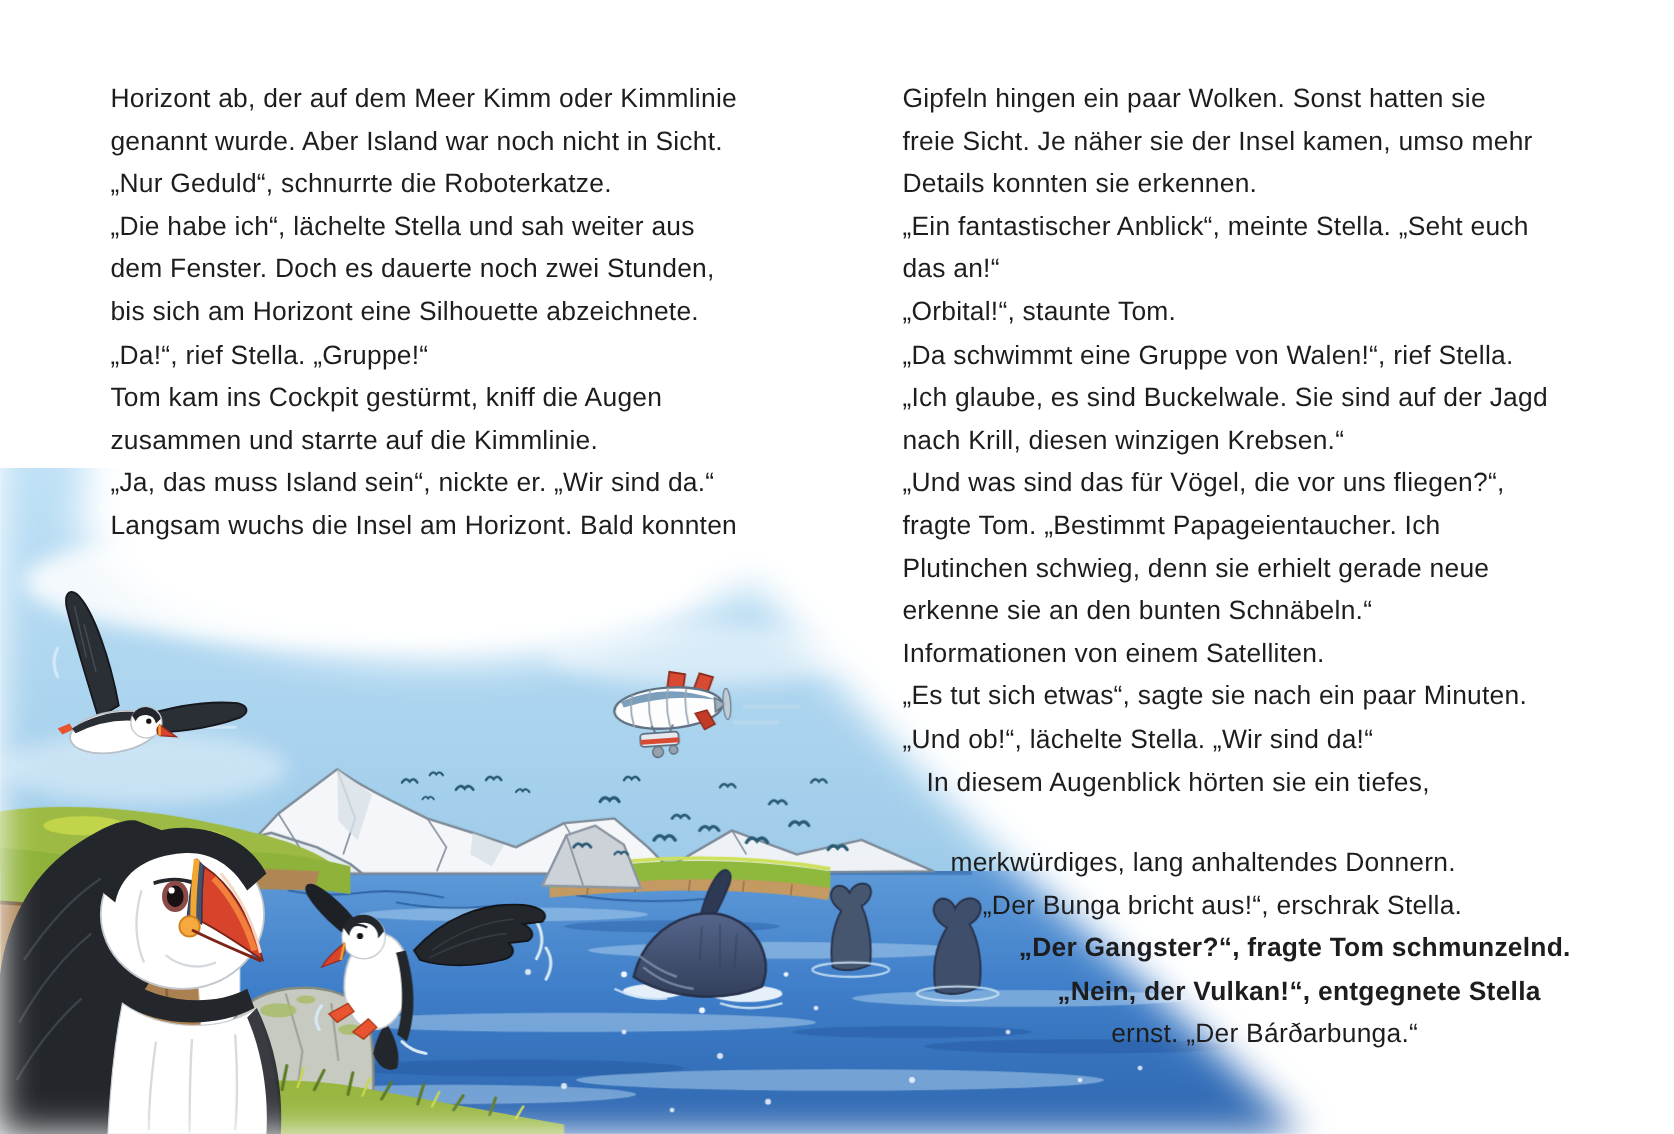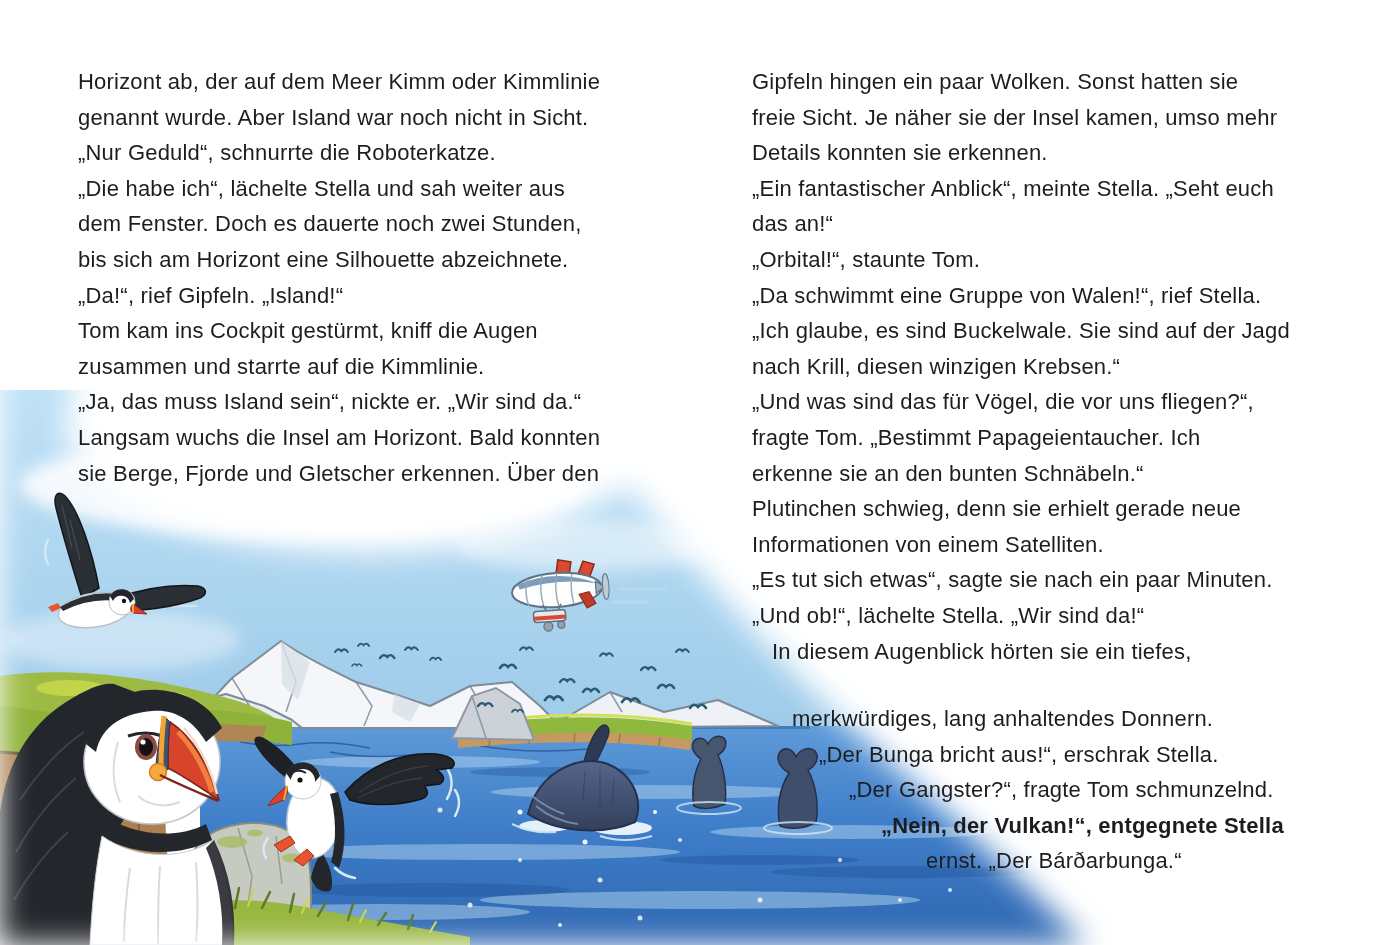--- a/index.html
+++ b/index.html
@@ -5,21 +5,21 @@
   html,body{margin:0;padding:0;background:#ffffff;}
   .page{
     position:relative;width:1395px;height:945px;background:var(--page_bg,#fff);
     overflow:hidden;font-family:"Liberation Sans",sans-serif;
   }
   .illustration{position:absolute;left:0;top:0;width:1395px;height:945px;}
   .col{
     position:absolute;font-size:22px;line-height:35.6px;
     color:var(--text,#1d1d1f);letter-spacing:.2px;white-space:nowrap;
   }
-  .col-left{left:78px;top:64px;width:586px;}
+  .col-left{left:92px;top:64px;width:586px;}
   .col-right{left:752px;top:64px;width:600px;}
   .line{height:35.6px;}
 </style>
 </head>
 <body>
 
 <div class="page">
 
 <svg class="illustration" viewBox="0 0 1395 945" xmlns="http://www.w3.org/2000/svg">
   <defs>
@@ -373,45 +373,44 @@
   </g>
 </svg>
 
 <div class="col col-left">
       <div class="line">Horizont ab, der auf dem Meer Kimm oder Kimmlinie</div>
       <div class="line">genannt wurde. Aber Island war noch nicht in Sicht.</div>
       <div class="line">„Nur Geduld“, schnurrte die Roboterkatze.</div>
       <div class="line">„Die habe ich“, lächelte Stella und sah weiter aus</div>
       <div class="line">dem Fenster. Doch es dauerte noch zwei Stunden,</div>
       <div class="line">bis sich am Horizont eine Silhouette abzeichnete.</div>
-      <div class="line">„Da!“, rief Gipfeln. „Island!“</div>
+      <div class="line">„Da!“, rief Stella. „Gruppe!“</div>
       <div class="line">Tom kam ins Cockpit gestürmt, kniff die Augen</div>
       <div class="line">zusammen und starrte auf die Kimmlinie.</div>
       <div class="line">„Ja, das muss Island sein“, nickte er. „Wir sind da.“</div>
       <div class="line">Langsam wuchs die Insel am Horizont. Bald konnten</div>
-      <div class="line">sie Berge, Fjorde und Gletscher erkennen. Über den</div>
     </div>
 <div class="col col-right">
       <div class="line">Gipfeln hingen ein paar Wolken. Sonst hatten sie</div>
       <div class="line">freie Sicht. Je näher sie der Insel kamen, umso mehr</div>
       <div class="line">Details konnten sie erkennen.</div>
       <div class="line">„Ein fantastischer Anblick“, meinte Stella. „Seht euch</div>
       <div class="line">das an!“</div>
       <div class="line">„Orbital!“, staunte Tom.</div>
       <div class="line">„Da schwimmt eine Gruppe von Walen!“, rief Stella.</div>
       <div class="line">„Ich glaube, es sind Buckelwale. Sie sind auf der Jagd</div>
       <div class="line">nach Krill, diesen winzigen Krebsen.“</div>
       <div class="line">„Und was sind das für Vögel, die vor uns fliegen?“,</div>
       <div class="line">fragte Tom. „Bestimmt Papageientaucher. Ich</div>
+      <div class="line">Plutinchen schwieg, denn sie erhielt gerade neue</div>
       <div class="line">erkenne sie an den bunten Schnäbeln.“</div>
-      <div class="line">Plutinchen schwieg, denn sie erhielt gerade neue</div>
       <div class="line">Informationen von einem Satelliten.</div>
       <div class="line">„Es tut sich etwas“, sagte sie nach ein paar Minuten.</div>
       <div class="line">„Und ob!“, lächelte Stella. „Wir sind da!“</div>
       <div class="line" style="margin-left: 20px;">In diesem Augenblick hörten sie ein tiefes,</div>
       <div class="line" style="margin-left: 40px; margin-top: 32px;">merkwürdiges, lang anhaltendes Donnern.</div>
       <div class="line" style="margin-left: 67px;">„Der Bunga bricht aus!“, erschrak Stella.</div>
-      <div class="line" style="margin-left: 97px;">„Der Gangster?“, fragte Tom schmunzelnd.</div>
+      <div class="line" style="margin-left: 97px; font-weight: bold;">„Der Gangster?“, fragte Tom schmunzelnd.</div>
       <div class="line" style="margin-left: 129px; font-weight: bold;">„Nein, der Vulkan!“, entgegnete Stella</div>
       <div class="line" style="margin-left: 174px;">ernst. „Der Bárðarbunga.“</div>
     </div>
 
 </div>
 
 </body></html>

